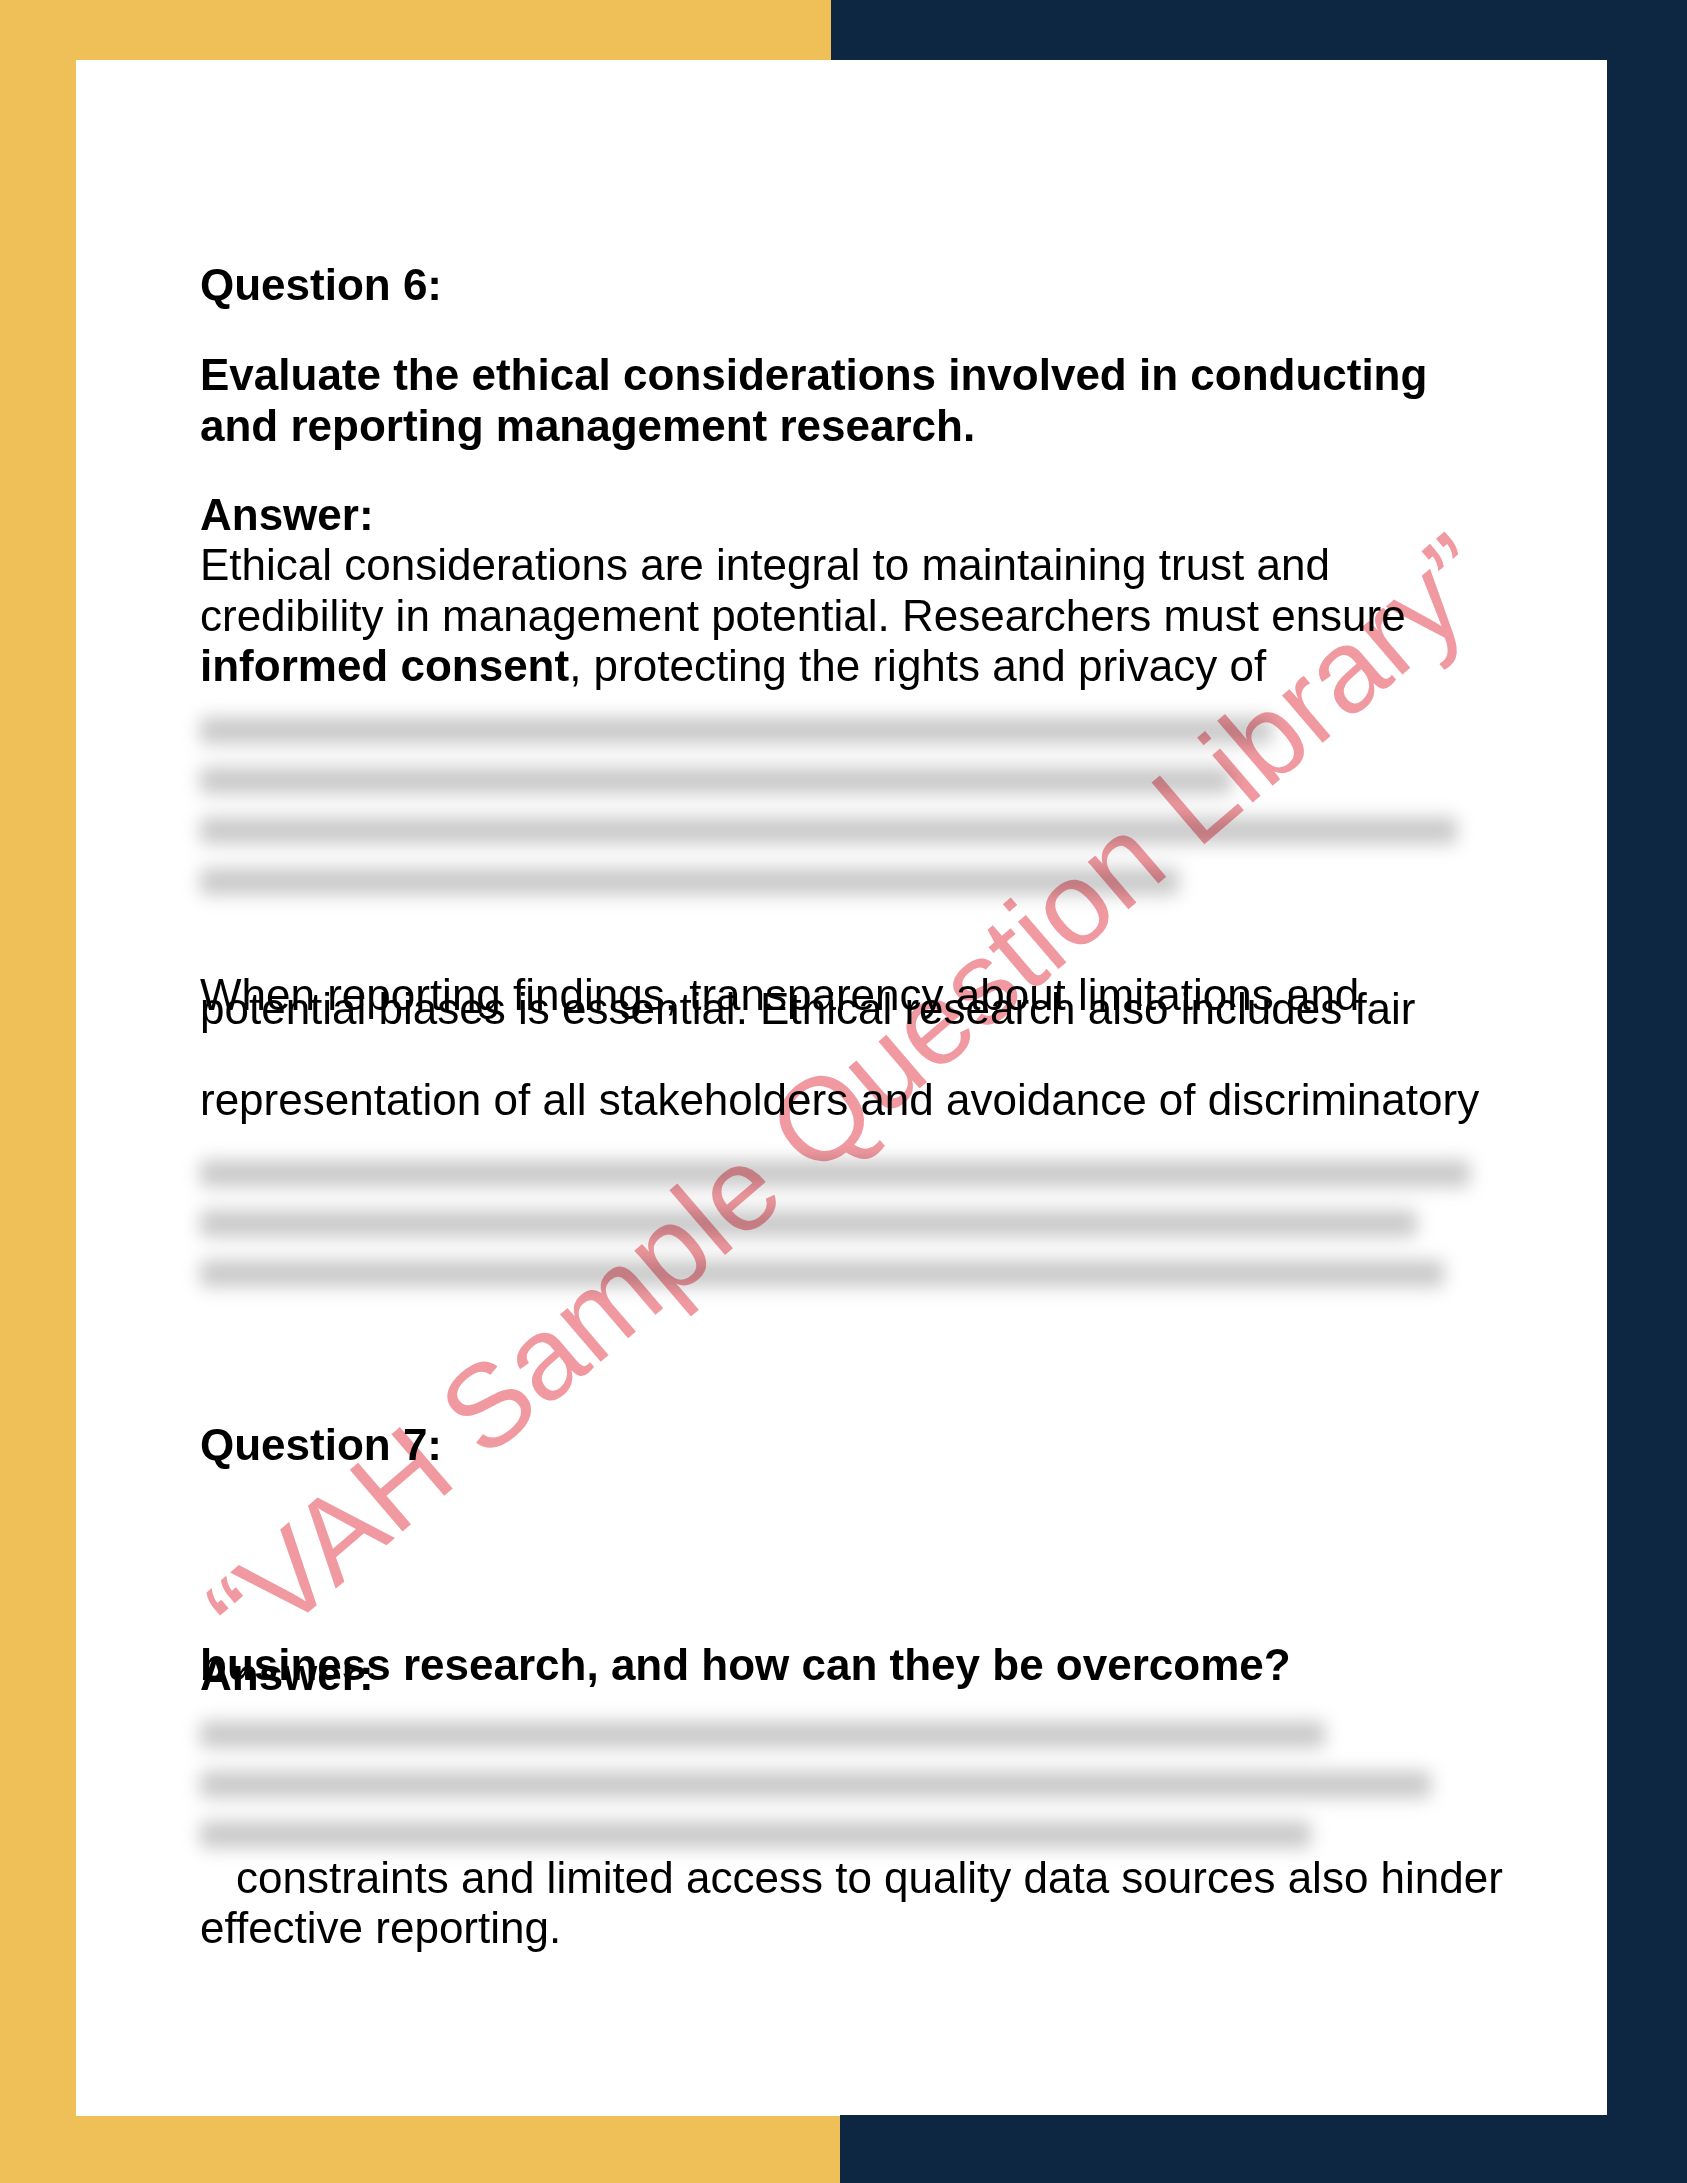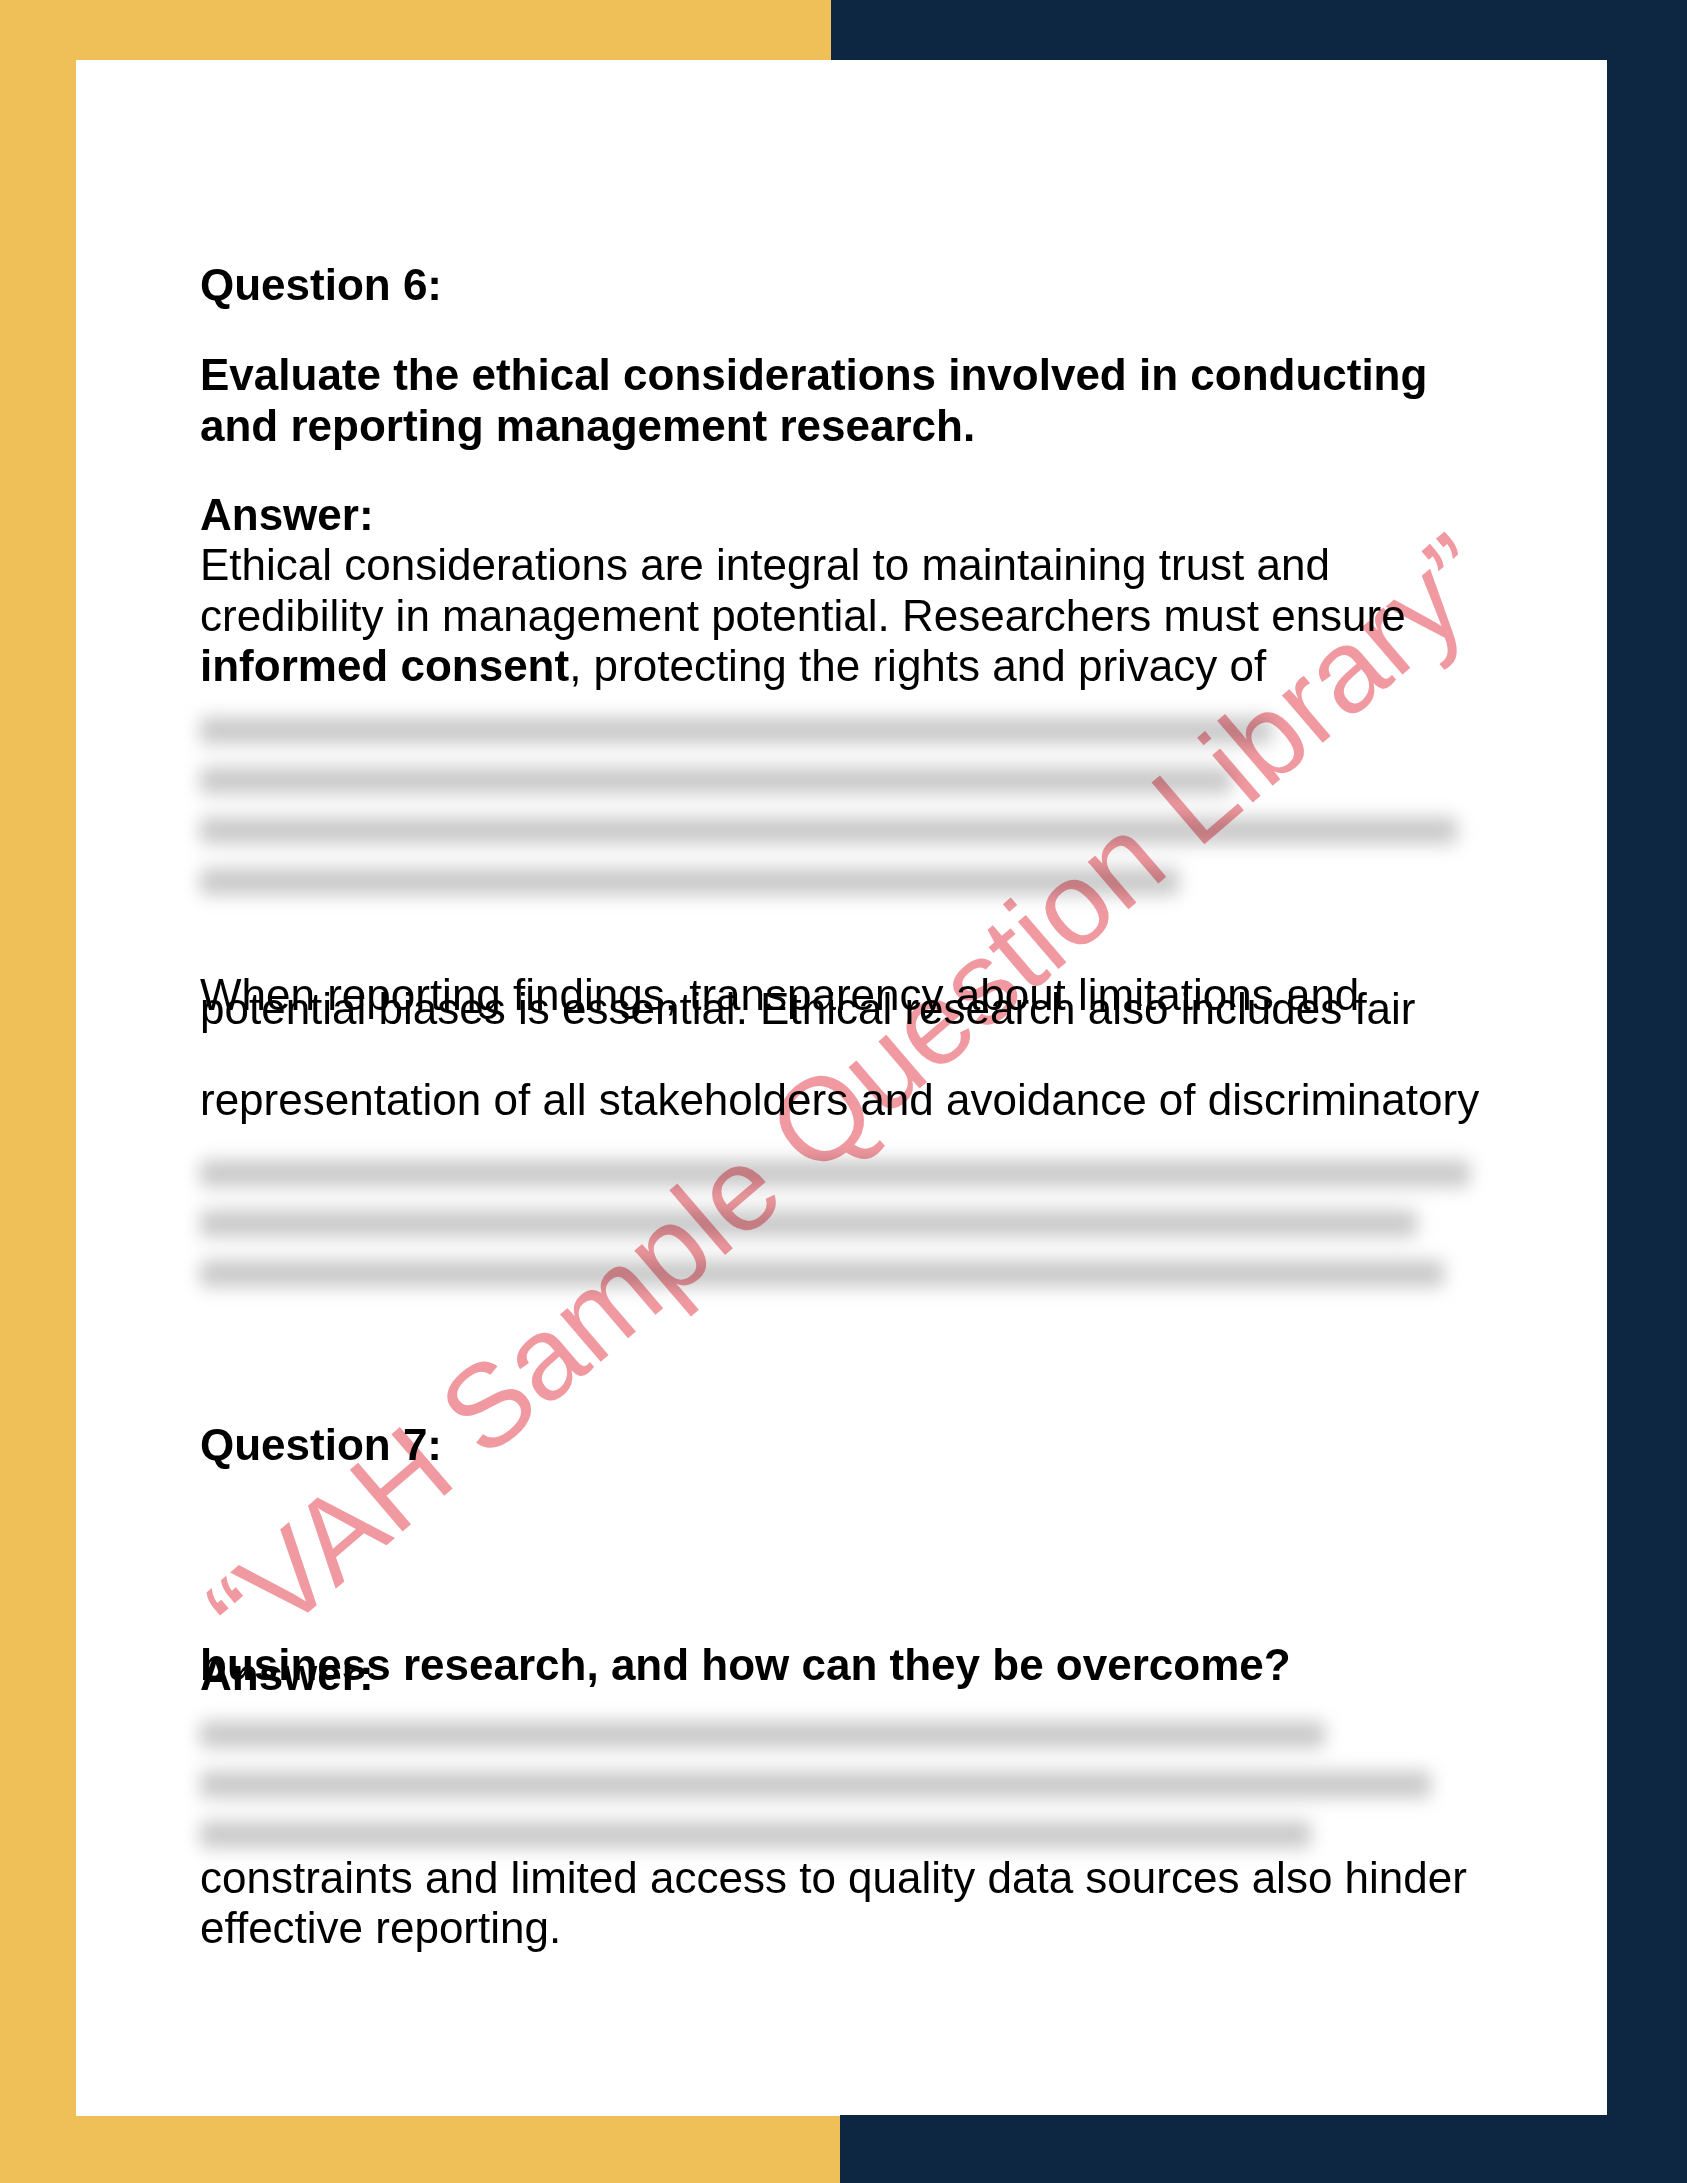--- a/index.html
+++ b/index.html
@@ -76,21 +76,21 @@
     <div class="line bold" style="top:1580px;">business research, and how can they be overcome?</div>
 
     <div class="line bold" style="top:1590px;">Answer:</div>
 
     <div class="blur-block" style="top:1649px; width:1257px; height:159px;">
       <div class="blur-line" style="top:12px; width:1125px;"></div>
       <div class="blur-line" style="top:62px; width:1231px;"></div>
       <div class="blur-line" style="top:112px; width:1111px;"></div>
     </div>
 
-    <div class="line" style="top:1793px;">constraints and limited access to quality data sources also hinder</div>
+    <div class="line" style="top:1793px;margin-left:36px;">constraints and limited access to quality data sources also hinder</div>
     <div class="line" style="top:1843px;">effective reporting.</div>
 
     <div class="watermark" id="wm" style="left: -48px; top: 966px; transform: rotate(-40.6deg);">“VAH Sample Question Library”</div>
   </div>
 </div>
 
 <div style="position:absolute;left:831px;top:0;width:856px;height:60px;background:#0d2642;"></div>
 <div style="position:absolute;left:1607px;top:0;width:80px;height:2183px;background:#0d2642;"></div>
 <div style="position:absolute;left:840px;top:2115px;width:848px;height:68px;background:#0d2642;"></div>
 

